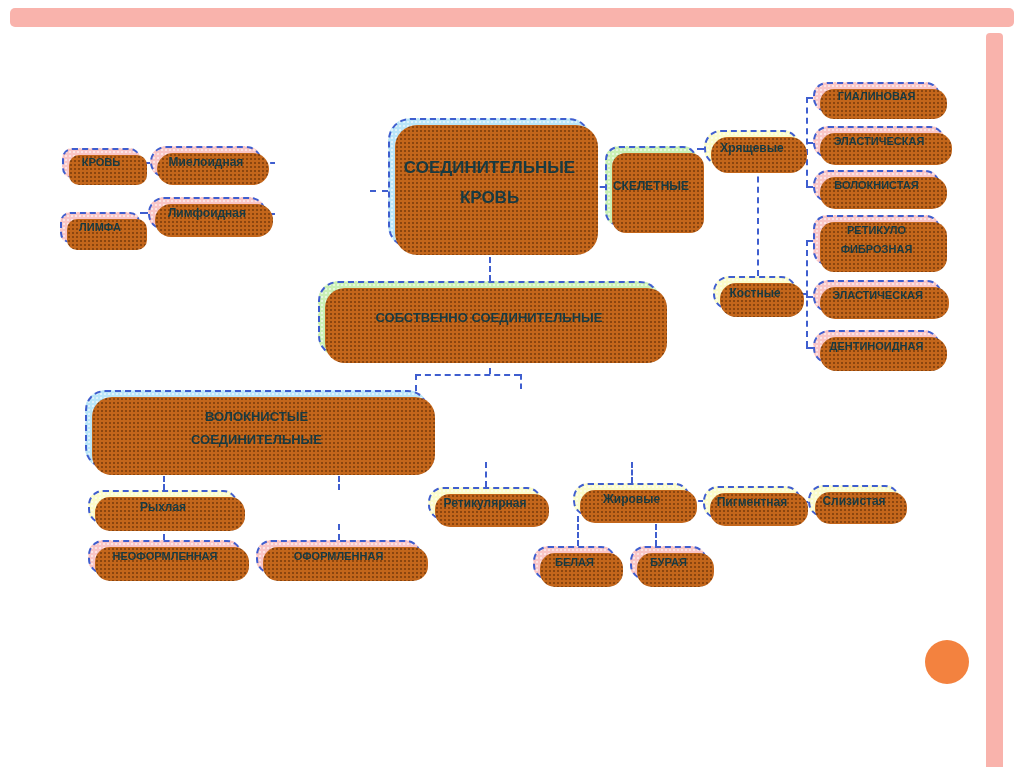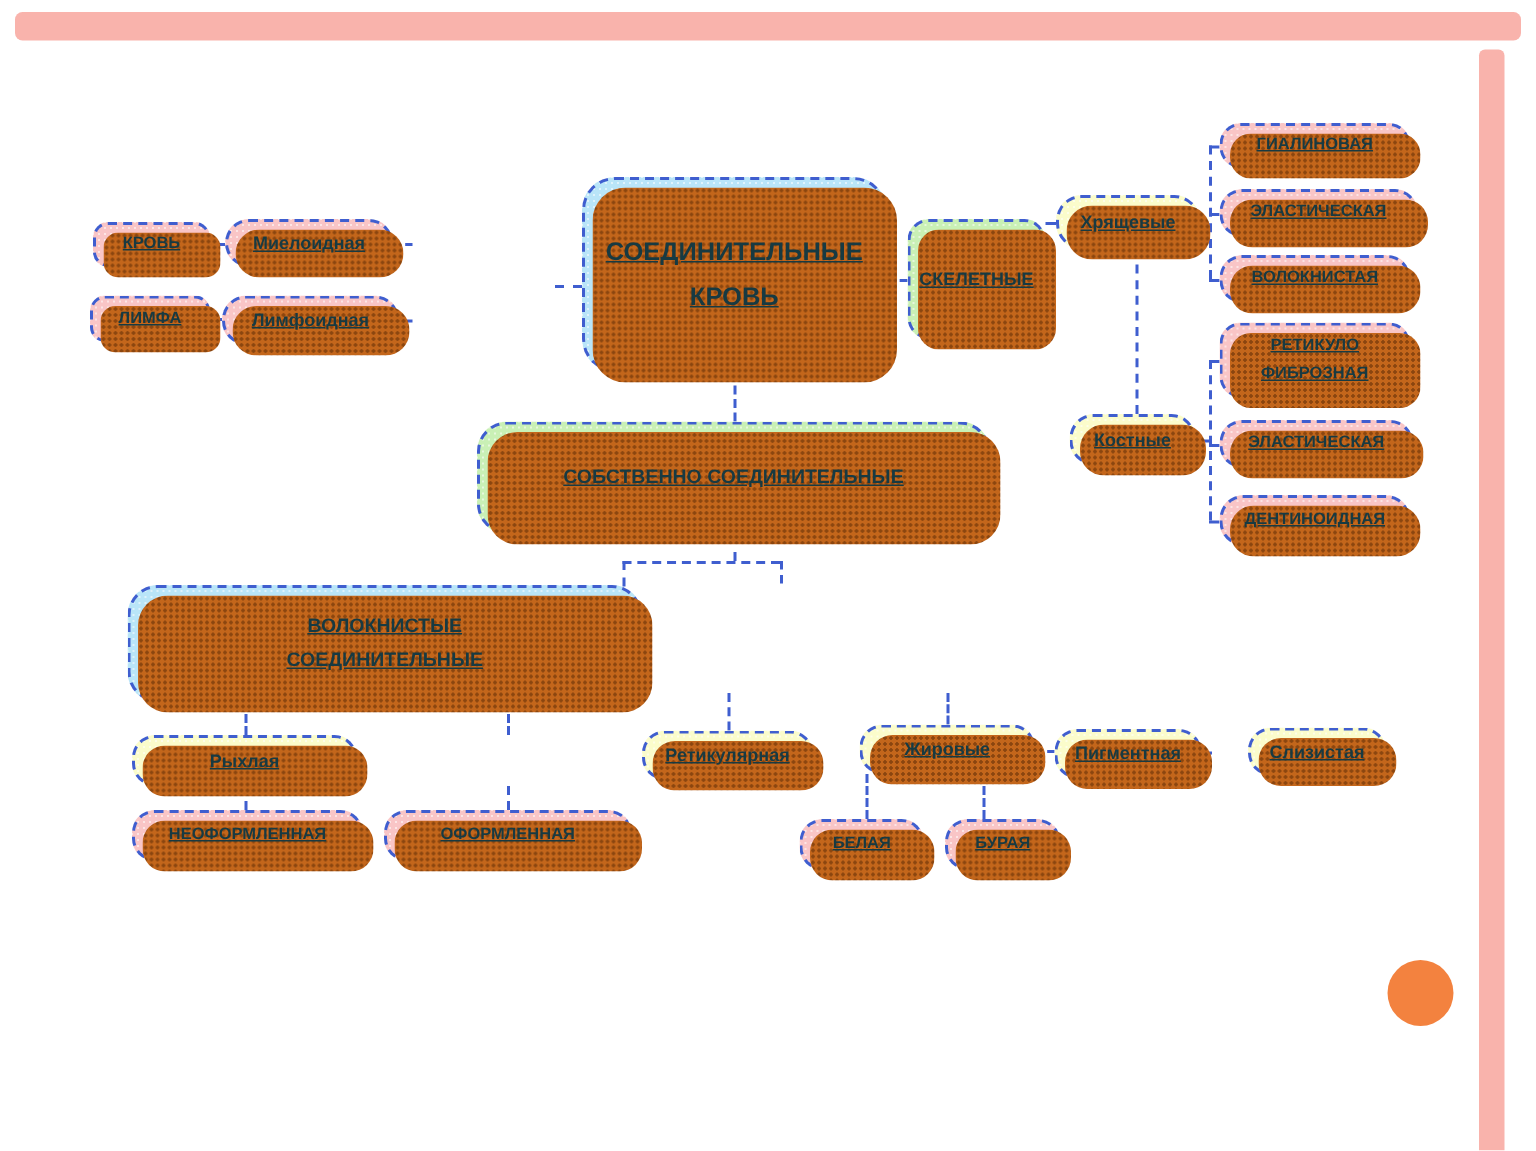--- a/index.html
+++ b/index.html
@@ -18,21 +18,21 @@
 
   .edge{position:absolute;z-index:0;}
   .edge.h{border-top:2px dashed var(--line);}
   .edge.v{border-left:2px dashed var(--line);}
 
   .node{position:absolute;box-sizing:border-box;z-index:1;
     border:2px dashed var(--border);
     display:flex;flex-direction:column;align-items:center;justify-content:center;
     font-weight:bold;color:var(--text);text-align:center;
     background-image:radial-gradient(rgba(255,255,255,.55) .7px,transparent 1px);
-    background-size:4px 4px;text-decoration:underline;}
+    background-size:4px 4px;}
   .node::before{content:"";position:absolute;inset:-2px;border-radius:inherit;
     background-color:var(--shadow);
     background-image:radial-gradient(rgba(70,30,0,.45) 1px,transparent 1.4px);
     background-size:4px 4px;
     transform:translate(7px,7px);z-index:-1;}
   .fill-pink{background-color:var(--pink);}
   .fill-green{background-color:var(--green);}
   .fill-blue{background-color:var(--blue);}
   .fill-yellow{background-color:var(--yellow);}
   .node-line{line-height:1.75;white-space:nowrap;}
@@ -74,21 +74,21 @@
       <div class="edge v" style="left: 338px; top: 524px; height: 16px;"></div>
       <div class="edge v" style="left: 485px; top: 462px; height: 25px;"></div>
       <div class="edge v" style="left: 631px; top: 462px; height: 21px;"></div>
       <div class="edge h" style="left: 690px; top: 500px; width: 13px;"></div>
       <div class="edge h" style="left: 801px; top: 501px; width: 7px;"></div>
       <div class="edge v" style="left: 577px; top: 516px; height: 30px;"></div>
       <div class="edge v" style="left: 655px; top: 516px; height: 30px;"></div>
       <div class="node fill-pink" style="left: 62px; top: 148px; width: 78px; height: 30px; border-radius: 10px; font-size: 11px;">
         <div class="node-line">КРОВЬ</div>
       </div>
-      <div class="node fill-pink" style="left: 60px; top: 197px; width: 80px; height: 31px; border-radius: 10px; font-size: 11px;">
+      <div class="node fill-pink" style="left: 60px; top: 212px; width: 80px; height: 31px; border-radius: 10px; font-size: 11px;">
         <div class="node-line">ЛИМФА</div>
       </div>
       <div class="node fill-pink" style="left: 150px; top: 146px; width: 112px; height: 32px; border-radius: 16px; font-size: 12px;">
         <div class="node-line">Миелоидная</div>
       </div>
       <div class="node fill-pink" style="left: 148px; top: 197px; width: 118px; height: 33px; border-radius: 16px; font-size: 12px;">
         <div class="node-line">Лимфоидная</div>
       </div>
       <div class="node fill-blue" style="left: 388px; top: 118px; width: 203px; height: 130px; border-radius: 22px; font-size: 17px;">
         <div class="node-line">СОЕДИНИТЕЛЬНЫЕ</div>
@@ -134,21 +134,21 @@
       </div>
       <div class="node fill-yellow" style="left: 428px; top: 487px; width: 114px; height: 33px; border-radius: 15px; font-size: 12px;">
         <div class="node-line">Ретикулярная</div>
       </div>
       <div class="node fill-yellow" style="left: 573px; top: 483px; width: 117px; height: 33px; border-radius: 15px; font-size: 12px;">
         <div class="node-line">Жировые</div>
       </div>
       <div class="node fill-yellow" style="left: 703px; top: 486px; width: 98px; height: 33px; border-radius: 15px; font-size: 12px;">
         <div class="node-line">Пигментная</div>
       </div>
-      <div class="node fill-yellow" style="left: 832px; top: 485px; width: 92px; height: 32px; border-radius: 15px; font-size: 12px;">
+      <div class="node fill-yellow" style="left: 808px; top: 485px; width: 92px; height: 32px; border-radius: 15px; font-size: 12px;">
         <div class="node-line">Слизистая</div>
       </div>
       <div class="node fill-pink" style="left: 88px; top: 540px; width: 154px; height: 34px; border-radius: 15px; font-size: 11px;">
         <div class="node-line">НЕОФОРМЛЕННАЯ</div>
       </div>
       <div class="node fill-pink" style="left: 256px; top: 540px; width: 165px; height: 34px; border-radius: 15px; font-size: 11px;">
         <div class="node-line">ОФОРМЛЕННАЯ</div>
       </div>
       <div class="node fill-pink" style="left: 533px; top: 546px; width: 83px; height: 34px; border-radius: 15px; font-size: 11px;">
         <div class="node-line">БЕЛАЯ</div>

